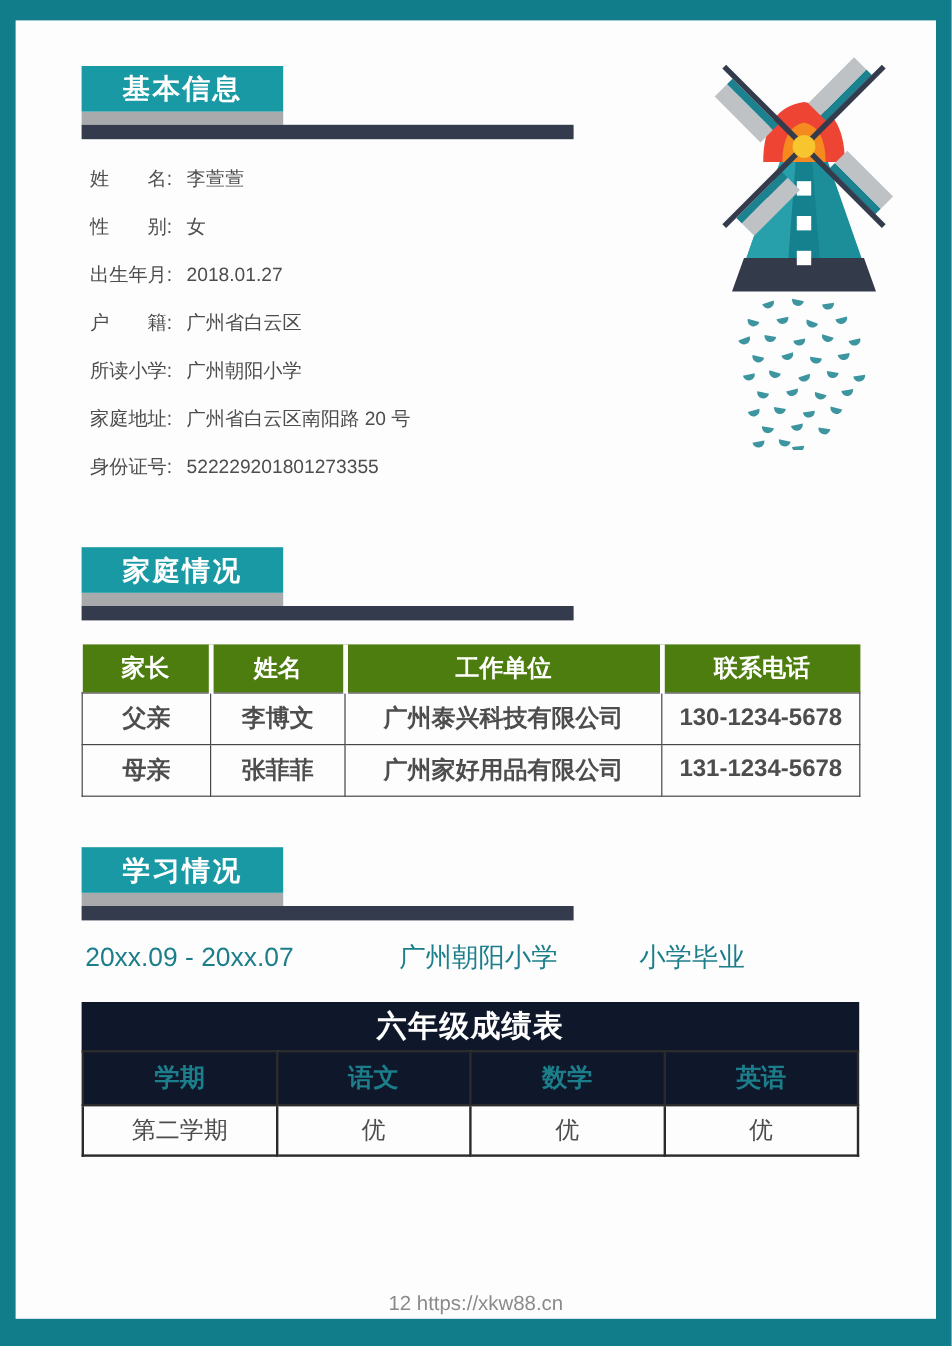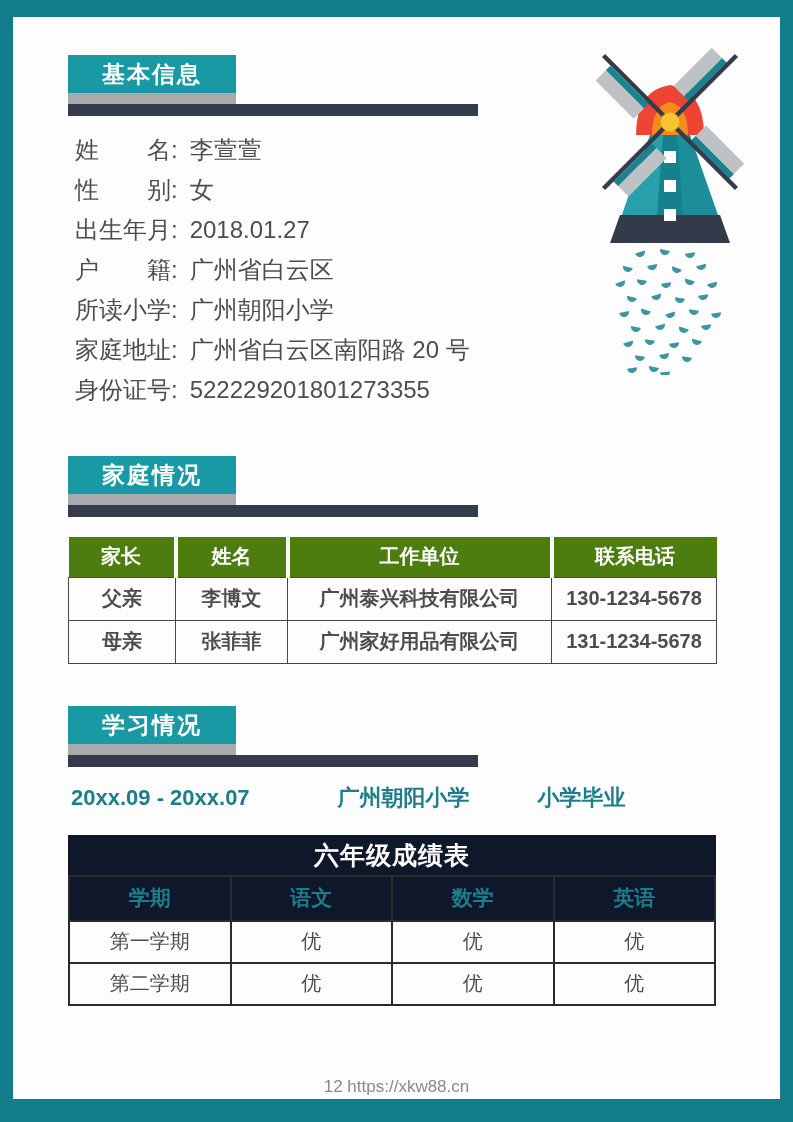--- a/index.html
+++ b/index.html
@@ -31,21 +31,21 @@
     font-weight: bold;
     letter-spacing: 2px;
   }
   .badge-shadow { width: 168px; height: 11px; background: #A8AAAC; }
   .dark-bar { width: 410px; height: 12px; background: #333B4D; }
 
   
   .fields { margin: 14px 0 0 62px; }
   .field-row {
     line-height: 40px;
-    font-size: 24px;
+    font-size: 16px;
     color: #4D4D4D;
     white-space: pre;
   }
   .field-row .f-label { color: #4D4D4D; }
   .field-row .f-value { margin-left: 12px; }
 
   
   .windmill {
     position: absolute;
     left: 552px; top: 13px;
@@ -82,21 +82,21 @@
   .col-work   { width: 264px; }
   .col-phone  { width: 165px; }
 
   
   .sec-study { margin-top: 42px; }
   .study-line {
     margin: 16px 0 0 58px;
     display: flex;
     align-items: baseline;
     color: #1C7E8A;
-    font-weight: bold;
+    font-weight: normal;
     font-size: 22px;
   }
   .study-school { margin-left: 88px; }
   .study-status { margin-left: 68px; }
 
   .grades-wrap { width: 648px; margin: 22px 0 0 55px; }
   .grades-title {
     background: #0f172a;
     color: #fff;
     font-weight: bold;
@@ -286,26 +286,20 @@
         <thead>
           <tr>
               <th>学期</th>
               <th>语文</th>
               <th>数学</th>
               <th>英语</th>
             </tr>
         </thead>
         <tbody>
             <tr>
-              <td>第一学期</td>
-              <td>优</td>
-              <td>优</td>
-              <td>优</td>
-            </tr>
-            <tr>
               <td>第二学期</td>
               <td>优</td>
               <td>优</td>
               <td>优</td>
             </tr>
           </tbody>
       </table>
     </div>
   </section>
 

